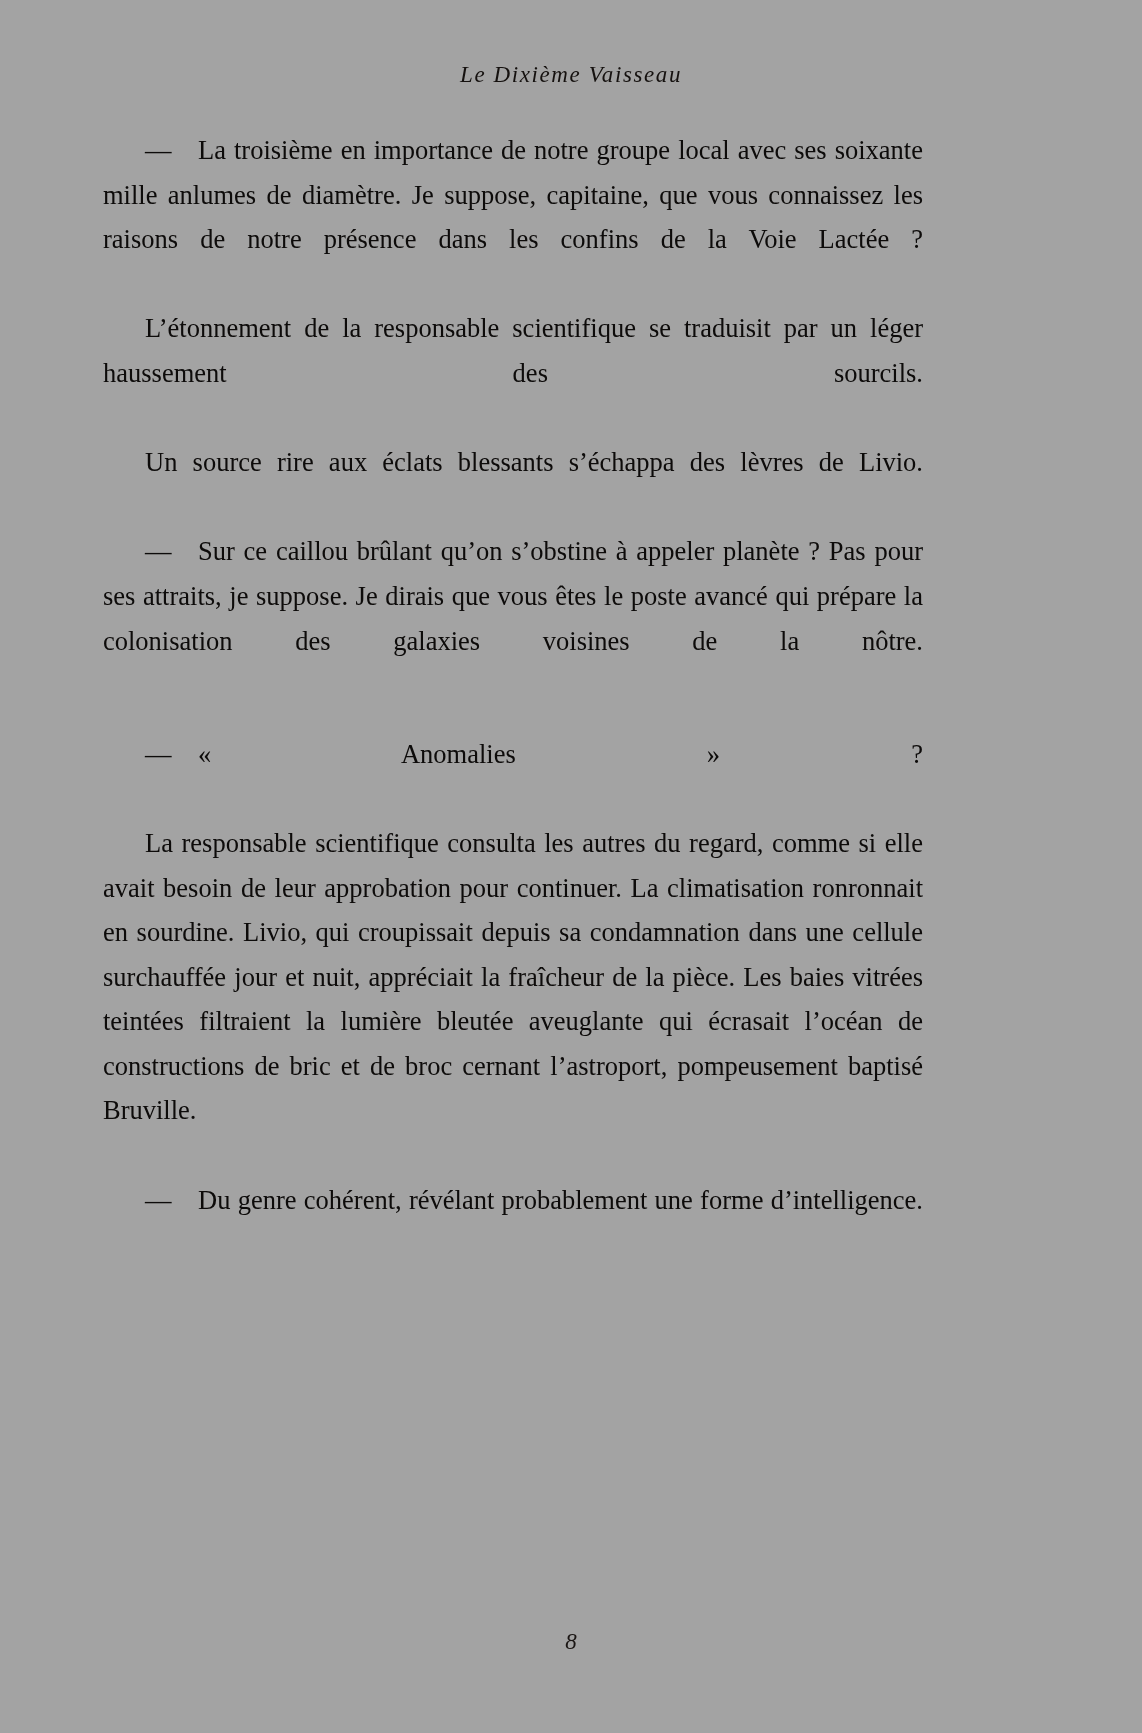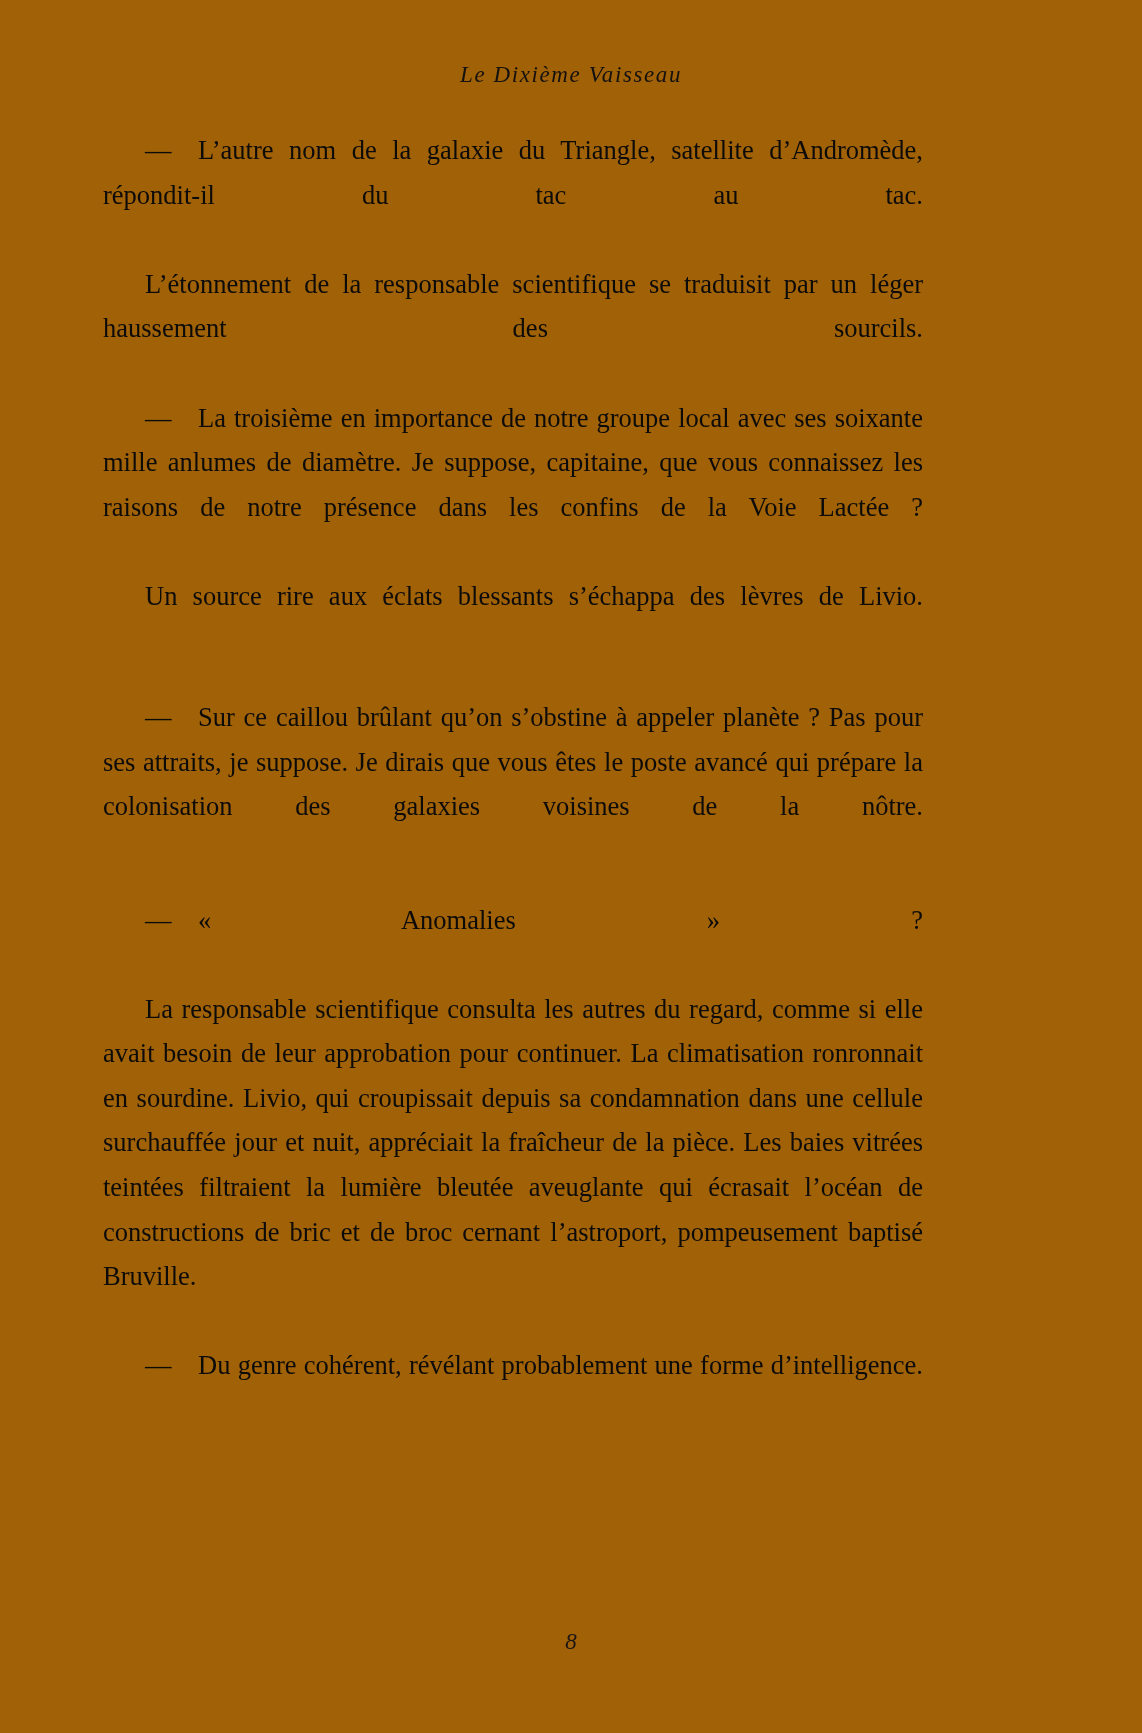--- a/index.html
+++ b/index.html
@@ -78,30 +78,29 @@
     right: 0;
     text-align: center;
     font-style: italic;
     font-size: 23px;
     color: #1a1513;
   }
 </style>
 </head>
 <body>
 
-<div class="page" style="background: #a16207; text-decoration: underline;">
+<div class="page" style="background: #a3a3a3; text-decoration: underline;">
 
   <div class="running-head">Le Dixième Vaisseau</div>
 
   <div class="text-block">
-    <p class="para" style="color: rgb(13, 11, 10);"><span class="dash">—</span>  L’autre nom de la galaxie du Triangle, satellite d’Andromède, répondit-il du tac au tac.</p>
+    <p class="para" style="color: rgb(13, 11, 10);"><span class="dash">—</span>  La troisième en importance de notre groupe local avec ses soixante mille anlumes de diamètre. Je suppose, capitaine, que vous connaissez les raisons de notre présence dans les confins de la Voie Lactée ?</p>
     <p class="para" style="color: rgb(13, 11, 10);">L’étonnement de la responsable scientifique se traduisit par un léger haussement des sourcils.</p>
-    <p class="para" style="color: rgb(13, 11, 10);"><span class="dash">—</span>  La troisième en importance de notre groupe local avec ses soixante mille anlumes de diamètre. Je suppose, capitaine, que vous connaissez les raisons de notre présence dans les confins de la Voie Lactée ?</p>
     <p class="para" style="color: rgb(13, 11, 10);">Un source rire aux éclats blessants s’échappa des lèvres de Livio.</p>
-    <p class="para" style="color: rgb(13, 11, 10); margin-top: 32px;"><span class="dash">—</span>  Sur ce caillou brûlant qu’on s’obstine à appeler planète ? Pas pour ses attraits, je suppose. Je dirais que vous êtes le poste avancé qui prépare la colonisation des galaxies voisines de la nôtre.</p>
+    <p class="para" style="color: rgb(13, 11, 10);"><span class="dash">—</span>  Sur ce caillou brûlant qu’on s’obstine à appeler planète ? Pas pour ses attraits, je suppose. Je dirais que vous êtes le poste avancé qui prépare la colonisation des galaxies voisines de la nôtre.</p>
     <p class="para" style="color: rgb(13, 11, 10); margin-top: 24px;"><span class="dash">—</span>  « Anomalies » ?</p>
     <p class="para" style="color: rgb(13, 11, 10);">La responsable scientifique consulta les autres du regard, comme si elle avait besoin de leur approbation pour continuer. La climatisation ronronnait en sourdine. Livio, qui croupissait depuis sa condamnation dans une cellule surchauffée jour et nuit, appréciait la fraîcheur de la pièce. Les baies vitrées teintées filtraient la lumière bleutée aveuglante qui écrasait l’océan de constructions de bric et de broc cernant l’astroport, pompeusement baptisé Bruville.</p>
     <p class="para" style="color: rgb(13, 11, 10);"><span class="dash">—</span>  Du genre cohérent, révélant probablement une forme d’intelligence.</p>
 
   </div>
 
   <div class="folio">8</div>
 
 </div>
 

